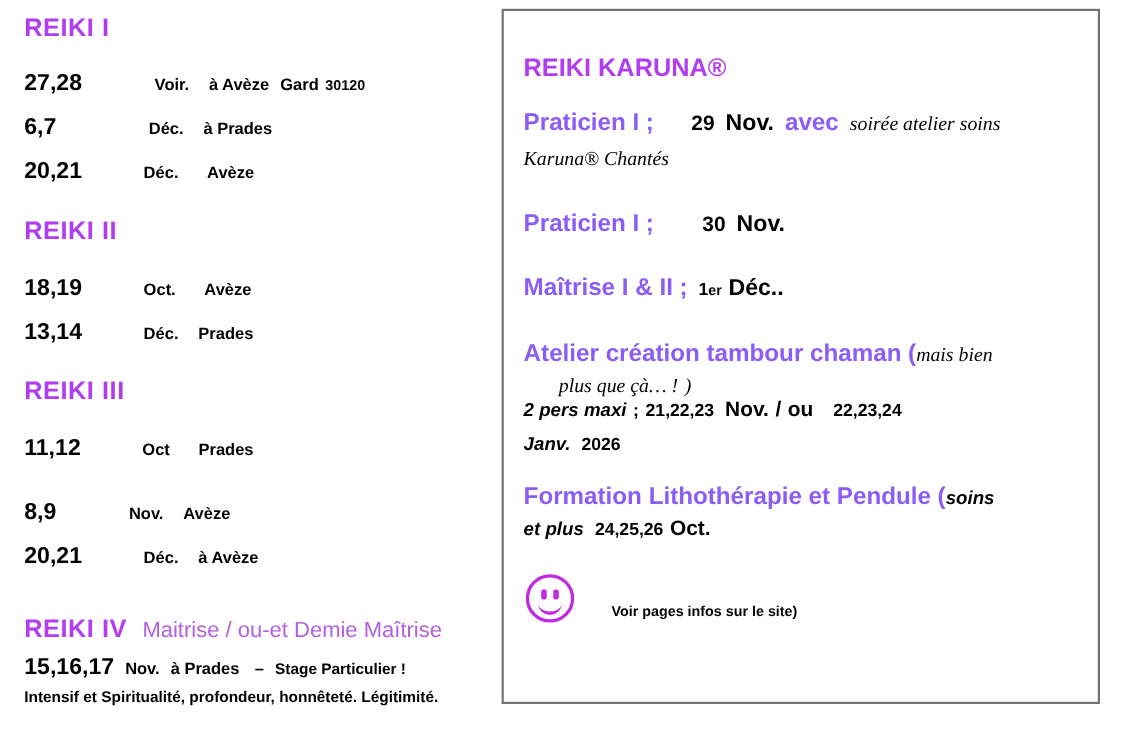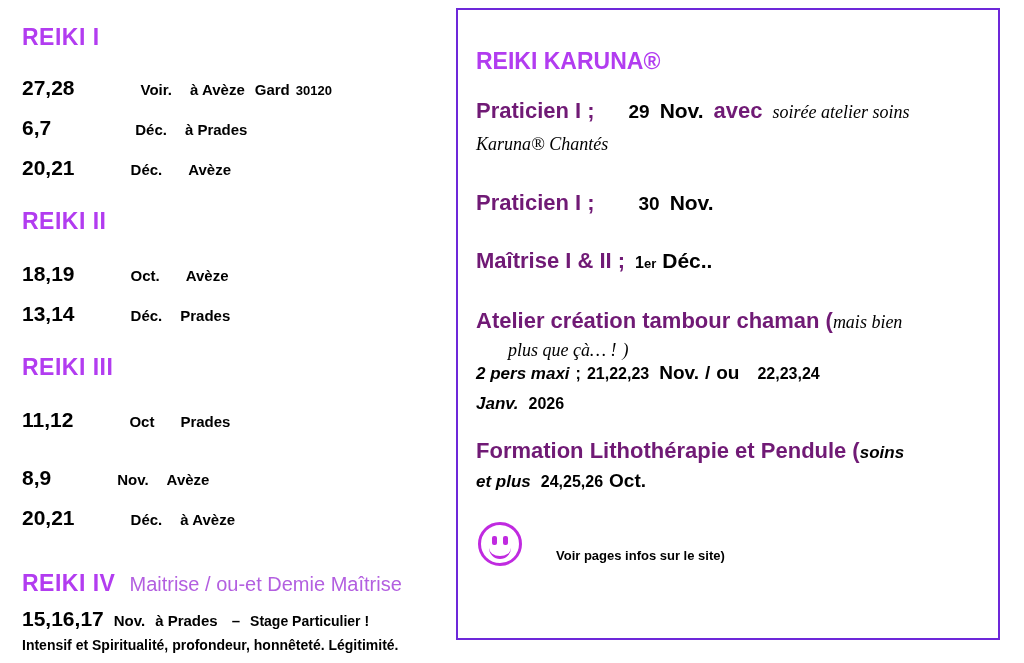--- a/index.html
+++ b/index.html
@@ -18,21 +18,21 @@
   .page {
     position: relative;
     width: 1024px;
     height: 663px;
   }
 
   
   .left-col {
     position: absolute;
     left: 0;
-    top: 12px;
+    top: 0;
     width: 450px;
     height: 565px;
   }
   .section-title {
     color: #b23cf0;
     font-weight: bold;
     font-size: 23px;
     letter-spacing: 0.5px;
   }
   .row {
@@ -107,38 +107,38 @@
   .sp-10 { display:inline-block; width:10px; }
   .sp-6  { display:inline-block; width:6px; }
 
   
   .right-box {
     position: absolute;
     left: 456px;
     top: 8px;
     width: 544px;
     height: 632px;
-    border: 2px solid #6d28d9;
+    border: 2px solid #737373;
     box-sizing: border-box;
     background: #ffffff;
   }
   .rb-inner {
     position: relative;
     width: 100%;
     height: 100%;
   }
   .r-abs { position: absolute; }
 
   .purple-h {
     color: #b23cf0;
     font-weight: bold;
     font-size: 23px;
   }
   .purple-h2 {
-    color: #701a75;
+    color: #8b5cf6;
     font-weight: bold;
     font-size: 22px;
   }
   .ital {
     font-style: italic;
     font-family: "Liberation Serif", serif;
     font-size: 18px;
   }
   .ital-b {
     font-style: italic;

